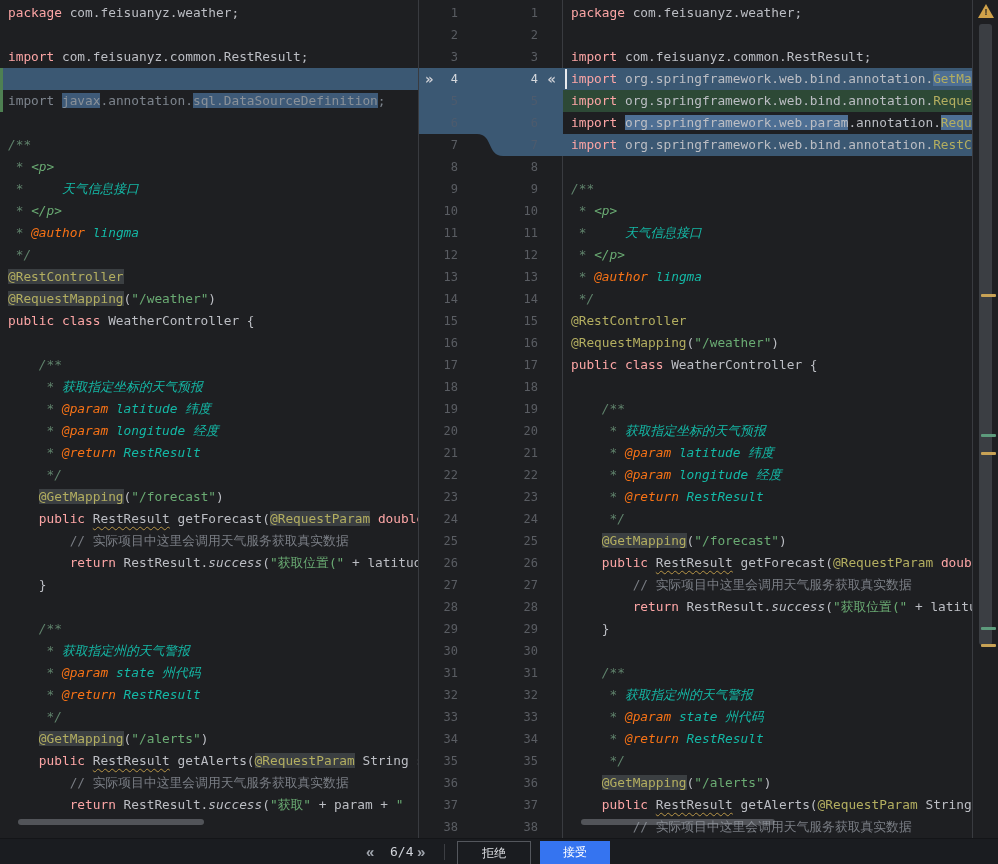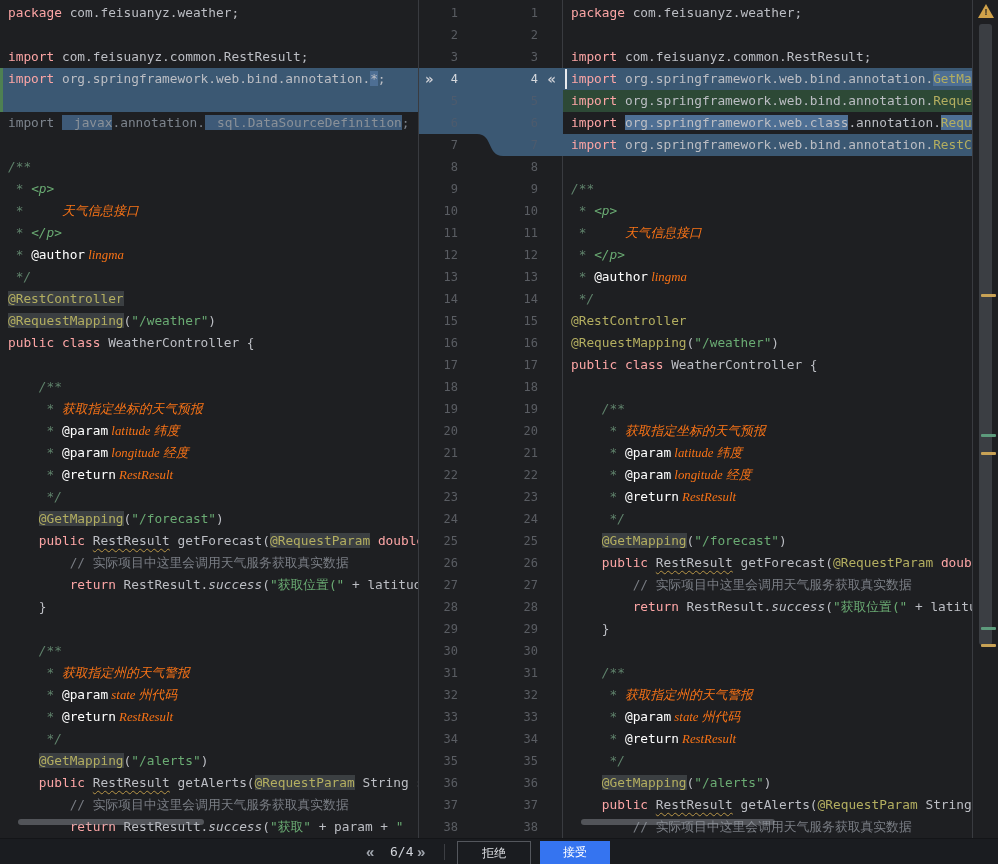--- a/index.html
+++ b/index.html
@@ -18,26 +18,26 @@
   .bg-add{background:#2d4936;}
   
   .tk-kw{color:#fca5a5;}
   .tk-pl{color:#bcbec4;}
   .tk-st{color:#6aab73;}
   .tk-an{color:#b3ae60;}
   .tk-anh{color:#b3ae60;background:#3b3f42;}
   .tk-aw{color:#b3ae60;background:#4e6f94;}
   .tk-plb{color:#bcbec4;background:#4e6f94;}
   .tk-di{color:#7d848d;}
-  .tk-dib{color:#8a9199;background:#3e5a78;padding-left:12px;}
+  .tk-dib{color:#8a9199;background:#3e5a78;}
   .tk-cm{color:#7a7e85;}
   .tk-dc{color:#5f826b;font-style:italic;}
   .tk-dm{color:#6aab73;font-style:italic;}
-  .tk-dt{color:#ffffff;}
-  .tk-dp{color:#f97316;font-style:italic;font-family:Liberation Serif, serif;}
+  .tk-dt{color:#f97316;font-style:italic;}
+  .tk-dp{color:#14b8a6;font-style:italic;}
   .tk-im{color:#bcbec4;font-style:italic;}
   .tk-wv{color:#bcbec4;text-decoration:underline wavy #b89648;text-decoration-thickness:1px;text-underline-offset:3px;}
   
   .gn{position:absolute;width:38px;text-align:right;font-size:12px;line-height:22px;color:#5a5d63;}
   .gn.bright{color:#d5d8dd;}
   .gn.dim{color:#4d5b6d;}
   .apply{position:absolute;font-size:14px;font-weight:bold;color:#ced0d6;line-height:22px;cursor:pointer;}
   
   #caret-right{position:absolute;left:2px;top:69px;width:2px;height:20px;background:#e8eaed;}
   #vcs-marker{position:absolute;left:0;top:68px;width:3px;height:44px;background:#4e8052;}
@@ -67,21 +67,20 @@
 </head>
 <body>
 
 <div id="app">
 
   <div class="pane" id="pane-left">
     <div class="code" id="left-code">
         <div class="line"><span class="tk-kw">package</span><span class="tk-pl"> com.feisuanyz.weather;</span></div>
         <div class="line"></div>
         <div class="line"><span class="tk-kw">import</span><span class="tk-pl"> com.feisuanyz.common.RestResult;</span></div>
-        <div class="line bg-mod"><span class="tk-kw">import</span><span class="tk-pl"> org.springframework.web.bind.annotation.</span><span class="tk-plb">*</span><span class="tk-pl">;</span></div>
         <div class="line bg-mod"></div>
         <div class="line"><span class="tk-di">import </span><span class="tk-dib">javax</span><span class="tk-di">.annotation.</span><span class="tk-dib">sql.DataSourceDefinition</span><span class="tk-di">;</span></div>
         <div class="line"></div>
         <div class="line"><span class="tk-dc">/**</span></div>
         <div class="line"><span class="tk-dc"> * </span><span class="tk-dm">&lt;p&gt;</span></div>
         <div class="line"><span class="tk-dc"> *     </span><span class="tk-dp">天气信息接口</span></div>
         <div class="line"><span class="tk-dc"> * </span><span class="tk-dm">&lt;/p&gt;</span></div>
         <div class="line"><span class="tk-dc"> * </span><span class="tk-dt">@author</span><span class="tk-dp"> lingma</span></div>
         <div class="line"><span class="tk-dc"> */</span></div>
         <div class="line"><span class="tk-anh">@RestController</span></div>
@@ -200,21 +199,21 @@
     <div class="apply" style="right:6px;top:68px;">«</div>
   </div>
 
   <div class="pane" id="pane-right">
     <div class="code" id="right-code">
         <div class="line"><span class="tk-kw">package</span><span class="tk-pl"> com.feisuanyz.weather;</span></div>
         <div class="line"></div>
         <div class="line"><span class="tk-kw">import</span><span class="tk-pl"> com.feisuanyz.common.RestResult;</span></div>
         <div class="line bg-mod"><span class="tk-kw">import</span><span class="tk-pl"> org.springframework.web.bind.annotation.</span><span class="tk-aw">GetMapping</span></div>
         <div class="line bg-add"><span class="tk-kw">import</span><span class="tk-pl"> org.springframework.web.bind.annotation.</span><span class="tk-an">RequestMapping</span></div>
-        <div class="line"><span class="tk-kw">import</span><span class="tk-pl"> </span><span class="tk-plb">org.springframework.web.class</span><span class="tk-pl">.annotation.</span><span class="tk-aw">RequestParam</span></div>
+        <div class="line"><span class="tk-kw">import</span><span class="tk-pl"> </span><span class="tk-plb">org.springframework.web.param</span><span class="tk-pl">.annotation.</span><span class="tk-aw">RequestParam</span></div>
         <div class="line bg-mod"><span class="tk-kw">import</span><span class="tk-pl"> org.springframework.web.bind.annotation.</span><span class="tk-an">RestController</span></div>
         <div class="line"></div>
         <div class="line"><span class="tk-dc">/**</span></div>
         <div class="line"><span class="tk-dc"> * </span><span class="tk-dm">&lt;p&gt;</span></div>
         <div class="line"><span class="tk-dc"> *     </span><span class="tk-dp">天气信息接口</span></div>
         <div class="line"><span class="tk-dc"> * </span><span class="tk-dm">&lt;/p&gt;</span></div>
         <div class="line"><span class="tk-dc"> * </span><span class="tk-dt">@author</span><span class="tk-dp"> lingma</span></div>
         <div class="line"><span class="tk-dc"> */</span></div>
         <div class="line"><span class="tk-an">@RestController</span></div>
         <div class="line"><span class="tk-an">@RequestMapping</span><span class="tk-pl">(</span><span class="tk-st">"/weather"</span><span class="tk-pl">)</span></div>

